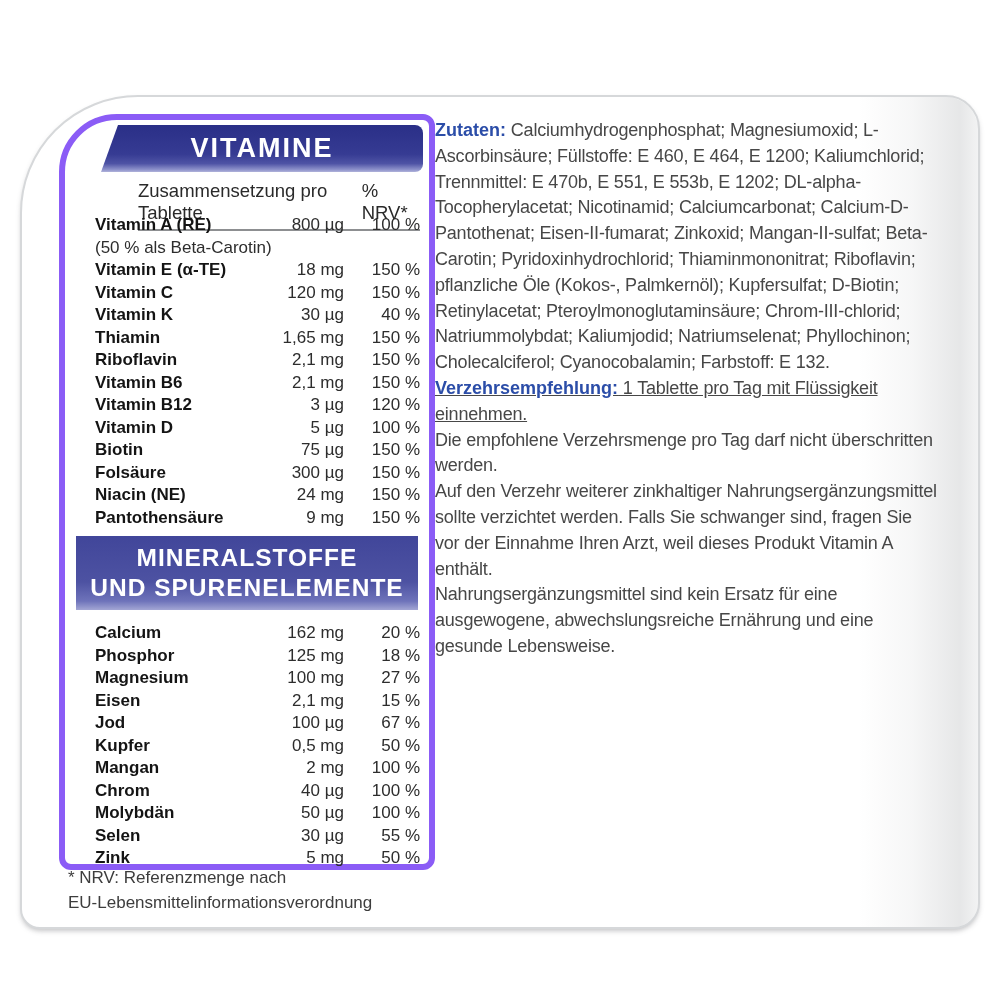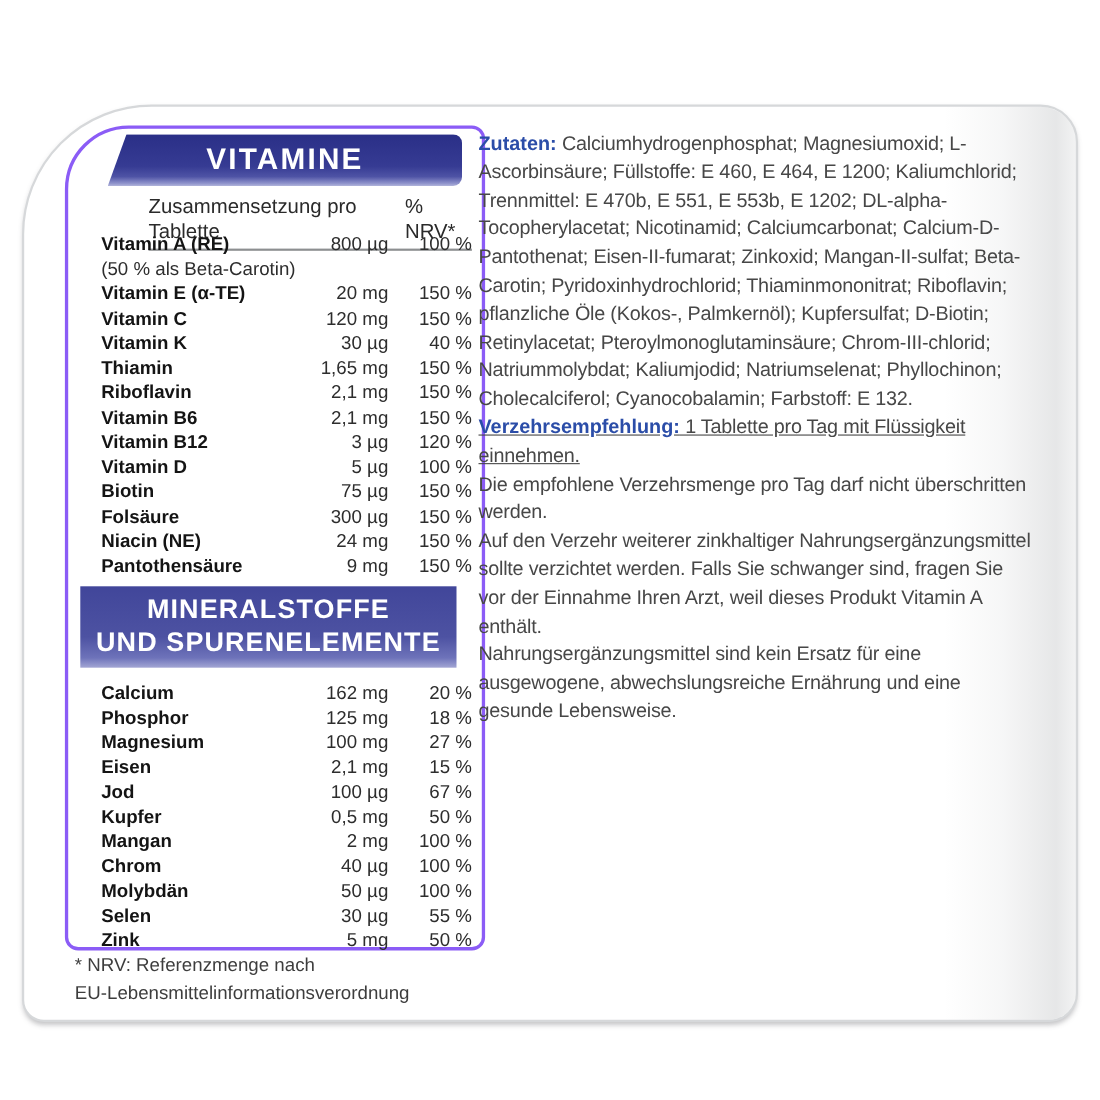--- a/index.html
+++ b/index.html
@@ -18,23 +18,22 @@
   }
   .label-panel .edge-shade{
     position:absolute;top:0;right:0;bottom:0;width:120px;
     border-radius:0 32px 24px 0;
     background:linear-gradient(to right,rgba(130,134,138,0) 0%,rgba(130,134,138,.07) 45%,rgba(130,134,138,.20) 85%,rgba(130,134,138,.10) 100%);
     pointer-events:none;
   }
   
   .table-card{
     position:absolute;left:37px;top:17px;width:364px;height:744px;
-    background:#ffffff;border:3px solid #8b5cf6;
+    background:#ffffff;border:6px solid #8b5cf6;
     border-radius:58px 12px 12px 12px;
-    padding-left:12px;
   }
   .banner-vit{
     position:absolute;left:36px;top:5px;width:322px;height:47px;
     background:linear-gradient(180deg,#2a2f87 0%,#363b93 62%,#4e53a5 82%,#8e92cb 95%,#b0b3da 100%);
     clip-path:polygon(17px 0,100% 0,100% 100%,0 100%);
     border-radius:0 8px 8px 0;
     color:#fff;font-weight:bold;font-size:27px;letter-spacing:2px;
     text-align:center;line-height:47px;
   }
   .tbl-head{
@@ -93,21 +92,21 @@
 
         <div class="row">
           <span class="nm">Vitamin A (RE)</span>
           <span class="amt">800 µg</span>
           <span class="nrv">100 %</span>
           <span class="note">(50 % als Beta-Carotin)</span>
         </div>
 
         <div class="row">
           <span class="nm">Vitamin E (α-TE)</span>
-          <span class="amt">20 mg</span>
+          <span class="amt">18 mg</span>
           <span class="nrv">150 %</span>
 
         </div>
 
         <div class="row">
           <span class="nm">Vitamin C</span>
           <span class="amt">120 mg</span>
           <span class="nrv">150 %</span>
 
         </div>

